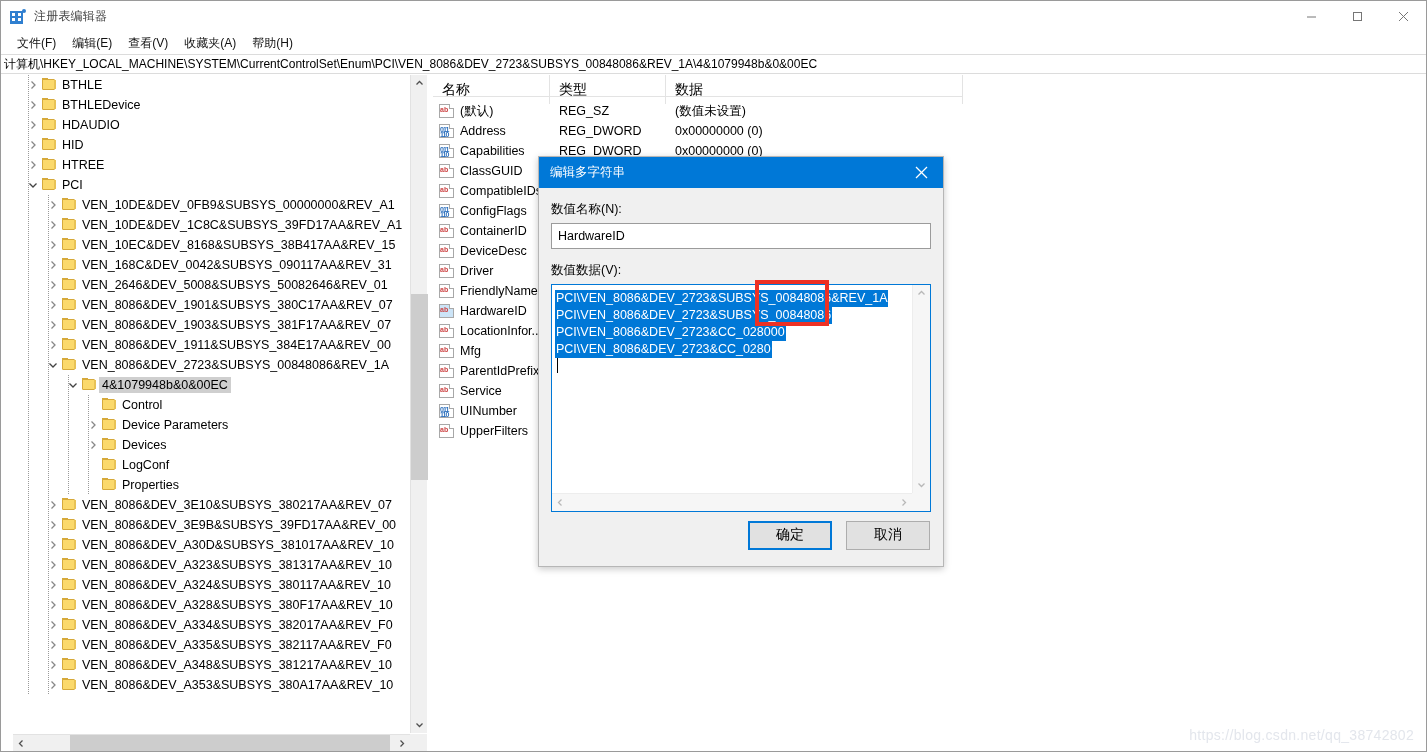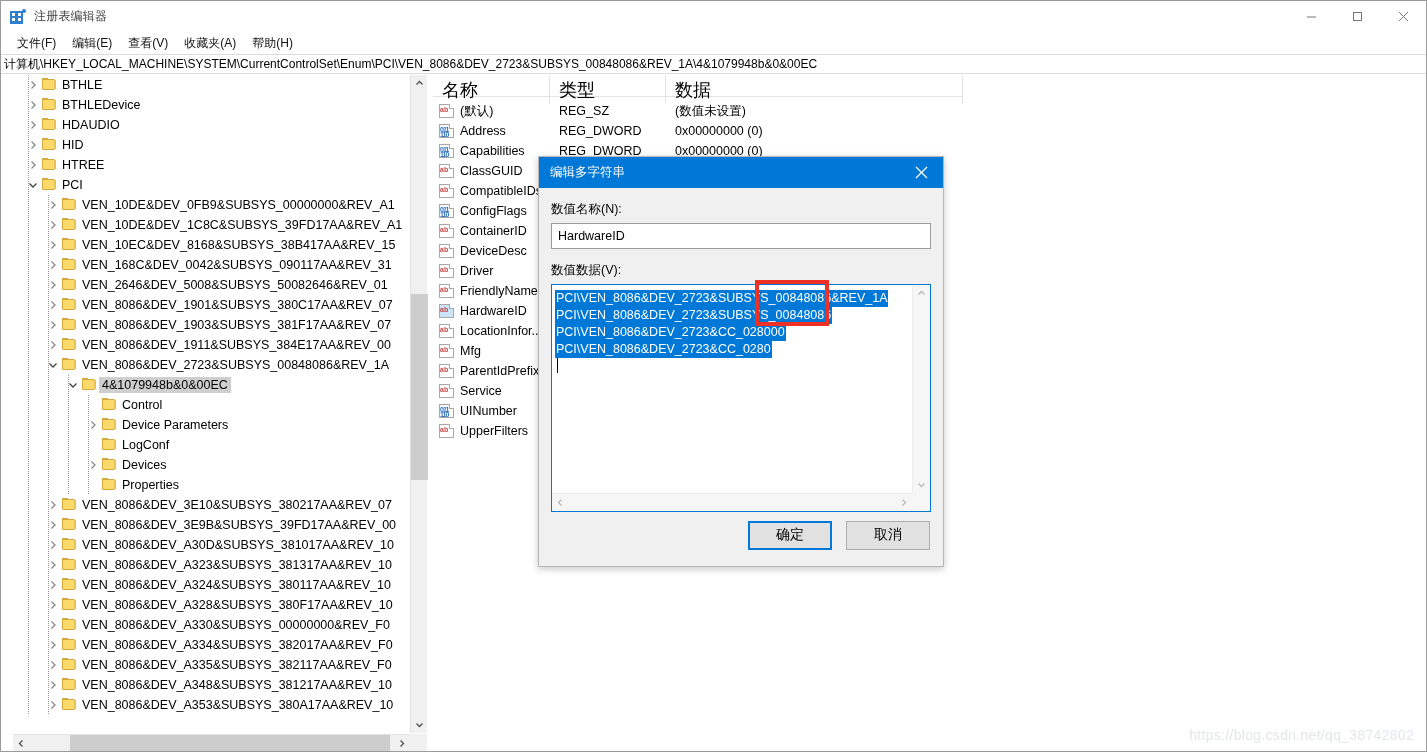--- a/index.html
+++ b/index.html
@@ -175,21 +175,21 @@
     background: #f0f0f0;
   }
 
   
   .lheader {
     position: absolute; left: 0; top: 0; width: 530px; height: 22px;
     background: #ffffff; border-bottom: 1px solid #e3e3e3;
     display: flex;
   }
   .lhcol {
-    font-size: 18px; color: #000; padding-left: 9px;
+    font-size: 14px; color: #000; padding-left: 9px;
     display: flex; align-items: center;
     border-right: 1px solid #e3e3e3;
     height: 29px;
   }
   .lhcol.c1 { width: 117px; }
   .lhcol.c2 { width: 116px; }
   .lhcol.c3 { width: 297px; border-right: 1px solid #e3e3e3; }
   .lrow {
     position: relative; height: 20px; display: flex; align-items: center;
     font-size: 12.5px; color: #000; white-space: nowrap;
@@ -642,38 +642,20 @@
               <div class="edge"></div>
             </div>
             <span class="tlabel">Device Parameters</span>
           </div>
           <div class="tnode">
             <div class="guide" style="left: 15px;"></div>
             <div class="guide" style="left: 35px;"></div>
             <div class="guide" style="left: 55px;"></div>
             <div class="guide" style="left: 75px;"></div>
             <div style="width: 72px; flex: 0 0 auto;"></div>
-            <div class="twist empty">
-              <svg width="10" height="10" viewBox="0 0 10 10">
-                <polyline points="3.5,1.5 7,5 3.5,8.5" fill="none" stroke="#888" stroke-width="1.3"></polyline>
-              </svg>
-            </div>
-            <div class="folder">
-              <div class="tab"></div>
-              <div class="body"></div>
-              <div class="edge"></div>
-            </div>
-            <span class="tlabel">LogConf</span>
-          </div>
-          <div class="tnode">
-            <div class="guide" style="left: 15px;"></div>
-            <div class="guide" style="left: 35px;"></div>
-            <div class="guide" style="left: 55px;"></div>
-            <div class="guide" style="left: 75px;"></div>
-            <div style="width: 72px; flex: 0 0 auto;"></div>
             <div class="twist">
               <svg width="10" height="10" viewBox="0 0 10 10">
                 <polyline points="3.5,1.5 7,5 3.5,8.5" fill="none" stroke="#888" stroke-width="1.3"></polyline>
               </svg>
             </div>
             <div class="folder">
               <div class="tab"></div>
               <div class="body"></div>
               <div class="edge"></div>
             </div>
@@ -688,20 +670,38 @@
             <div class="twist empty">
               <svg width="10" height="10" viewBox="0 0 10 10">
                 <polyline points="3.5,1.5 7,5 3.5,8.5" fill="none" stroke="#888" stroke-width="1.3"></polyline>
               </svg>
             </div>
             <div class="folder">
               <div class="tab"></div>
               <div class="body"></div>
               <div class="edge"></div>
             </div>
+            <span class="tlabel">LogConf</span>
+          </div>
+          <div class="tnode">
+            <div class="guide" style="left: 15px;"></div>
+            <div class="guide" style="left: 35px;"></div>
+            <div class="guide" style="left: 55px;"></div>
+            <div class="guide" style="left: 75px;"></div>
+            <div style="width: 72px; flex: 0 0 auto;"></div>
+            <div class="twist empty">
+              <svg width="10" height="10" viewBox="0 0 10 10">
+                <polyline points="3.5,1.5 7,5 3.5,8.5" fill="none" stroke="#888" stroke-width="1.3"></polyline>
+              </svg>
+            </div>
+            <div class="folder">
+              <div class="tab"></div>
+              <div class="body"></div>
+              <div class="edge"></div>
+            </div>
             <span class="tlabel">Properties</span>
           </div>
           <div class="tnode">
             <div class="guide" style="left: 15px;"></div>
             <div class="guide" style="left: 35px;"></div>
             <div style="width: 32px; flex: 0 0 auto;"></div>
             <div class="twist">
               <svg width="10" height="10" viewBox="0 0 10 10">
                 <polyline points="3.5,1.5 7,5 3.5,8.5" fill="none" stroke="#888" stroke-width="1.3"></polyline>
               </svg>
@@ -785,36 +785,20 @@
               <svg width="10" height="10" viewBox="0 0 10 10">
                 <polyline points="3.5,1.5 7,5 3.5,8.5" fill="none" stroke="#888" stroke-width="1.3"></polyline>
               </svg>
             </div>
             <div class="folder">
               <div class="tab"></div>
               <div class="body"></div>
               <div class="edge"></div>
             </div>
             <span class="tlabel">VEN_8086&amp;DEV_A328&amp;SUBSYS_380F17AA&amp;REV_10</span>
-          </div>
-          <div class="tnode">
-            <div class="guide" style="left: 15px;"></div>
-            <div class="guide" style="left: 35px;"></div>
-            <div style="width: 32px; flex: 0 0 auto;"></div>
-            <div class="twist">
-              <svg width="10" height="10" viewBox="0 0 10 10">
-                <polyline points="3.5,1.5 7,5 3.5,8.5" fill="none" stroke="#888" stroke-width="1.3"></polyline>
-              </svg>
-            </div>
-            <div class="folder">
-              <div class="tab"></div>
-              <div class="body"></div>
-              <div class="edge"></div>
-            </div>
-            <span class="tlabel">VEN_8086&amp;DEV_A330&amp;SUBSYS_00000000&amp;REV_F0</span>
           </div>
           <div class="tnode">
             <div class="guide" style="left: 15px;"></div>
             <div class="guide" style="left: 35px;"></div>
             <div style="width: 32px; flex: 0 0 auto;"></div>
             <div class="twist">
               <svg width="10" height="10" viewBox="0 0 10 10">
                 <polyline points="3.5,1.5 7,5 3.5,8.5" fill="none" stroke="#888" stroke-width="1.3"></polyline>
               </svg>
             </div>

